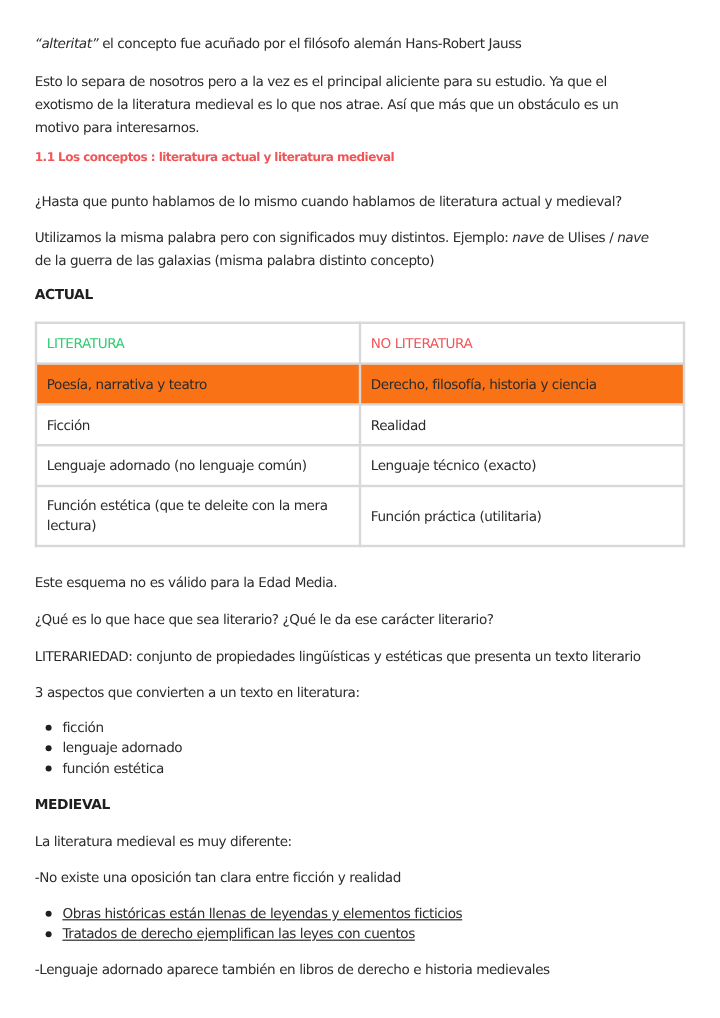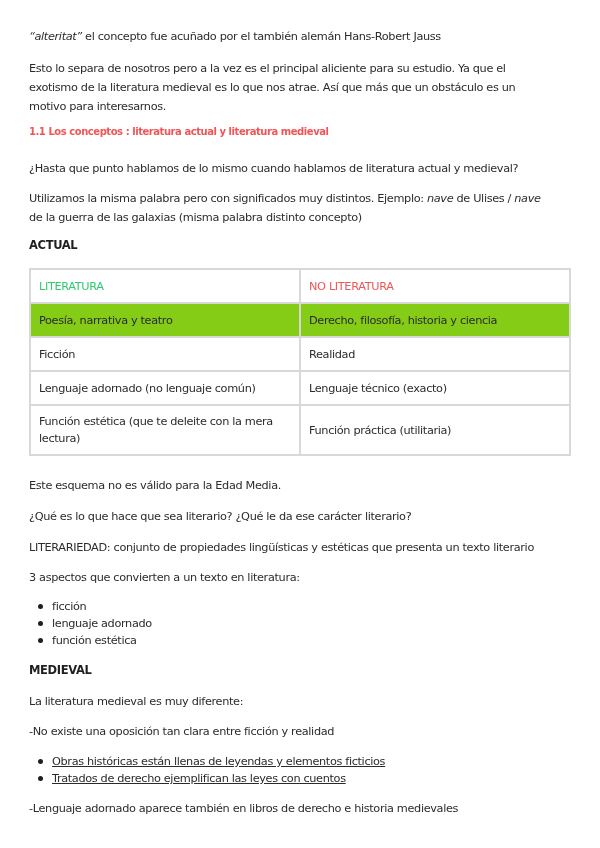--- a/index.html
+++ b/index.html
@@ -59,21 +59,21 @@
     }
     table.cmp td {
       border: 2px solid #d8d8d8;
       padding: 0 8px;
       vertical-align: middle;
       width: 50%;
       line-height: 17px;
       white-space: normal;
     }
     table.cmp tr.r0 td { height: 32px; }
-    table.cmp tr.r1 td { height: 32px; background: #84cc16; }
+    table.cmp tr.r1 td { height: 32px; background: #f97316; }
     table.cmp tr.r2 td { height: 32px; }
     table.cmp tr.r3 td { height: 32px; }
     table.cmp tr.r4 td { height: 48px; }
     .hdr-green { color: #2ecc71; }
     .hdr-red { color: #f05557; }
     ul.bul {
       position: absolute;
       left: 0;
       margin: 0;
       padding: 0;
@@ -93,21 +93,21 @@
       height: 5px;
       border-radius: 50%;
       background: #1f1f1f;
     }
   </style>
 </head>
 <body>
 
 <div class="page">
 
-  <p class="p" style="top:27px;"><em>“alteritat”</em><span> el concepto fue acuñado por el también alemán Hans-Robert Jauss</span></p>
+  <p class="p" style="top:27px;"><em>“alteritat”</em><span> el concepto fue acuñado por el filósofo alemán Hans-Robert Jauss</span></p>
 
   <p class="p" style="top:59px;">Esto lo separa de nosotros pero a la vez es el principal aliciente para su estudio. Ya que el</p>
   <p class="p" style="top:78px;">exotismo de la literatura medieval es lo que nos atrae. Así que  más que un obstáculo es un</p>
   <p class="p" style="top:97px;">motivo para interesarnos.</p>
 
   <h2 class="h1" style="top:126px;">1.1 Los conceptos : literatura actual y literatura medieval</h2>
 
   <p class="p" style="top:159px;text-align:center;">¿Hasta que punto hablamos de lo mismo cuando hablamos de literatura actual y medieval?</p>
 
   <p class="p" style="top:189px;"><span>Utilizamos la misma palabra pero con significados muy distintos. Ejemplo: </span><em>nave</em><span> de Ulises / </span><em>nave</em></p>

